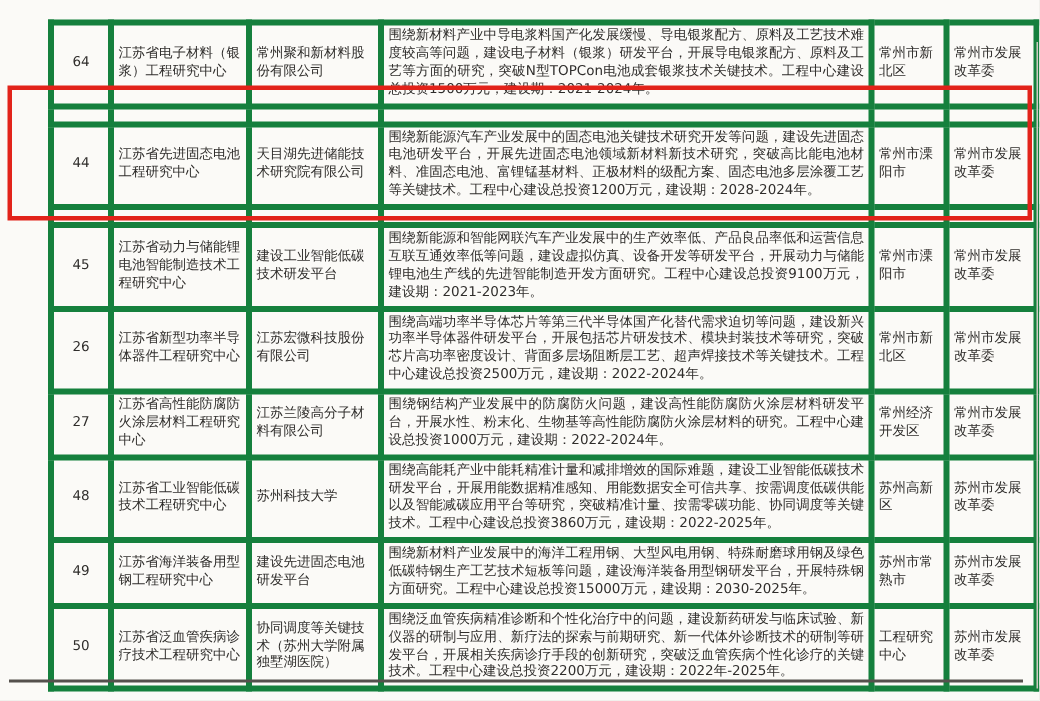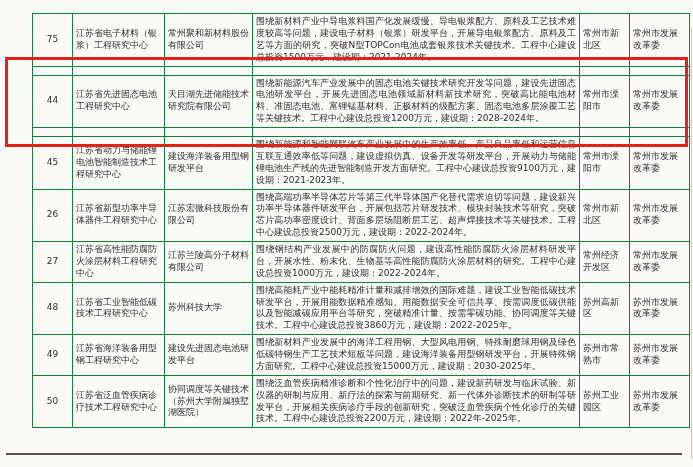--- a/index.html
+++ b/index.html
@@ -10,21 +10,21 @@
     overflow:hidden;
     font-family:"DejaVu Sans",sans-serif;
   }
   table.doc{
     position:absolute;left:32px;top:13px;
     width:657px;
     border-collapse:collapse;
     table-layout:fixed;
   }
   table.doc td{
-    border:1px solid #15803d;
+    border:4px solid #15803d;
     color:#2f2d2b;
     font-size:9px;
     line-height:1.32;
     padding:2px 3px;
     vertical-align:middle;
     word-break:break-all;
   }
   td.c-num{text-align:center;}
   td.c-desc{text-align:justify;padding:3px 4px;}
   tr.spacer td{height:8px;padding:0;}
@@ -55,21 +55,21 @@
     <colgroup>
       <col style="width:40px">
       <col style="width:92px">
       <col style="width:88px">
       <col style="width:327px">
       <col style="width:50px">
       <col style="width:60px">
     </colgroup>
     <tbody>
     <tr>
-      <td class="c-num">75</td>
+      <td class="c-num">64</td>
       <td class="c-center">江苏省电子材料（银浆）工程研究中心</td>
       <td class="c-comp">常州聚和新材料股份有限公司</td>
       <td class="c-desc">围绕新材料产业中导电浆料国产化发展缓慢、导电银浆配方、原料及工艺技术难度较高等问题，建设电子材料（银浆）研发平台，开展导电银浆配方、原料及工艺等方面的研究，突破N型TOPCon电池成套银浆技术关键技术。工程中心建设总投资1500万元，建设期：2021-2024年。</td>
       <td class="c-dist">常州市新北区</td>
       <td class="c-auth">常州市发展改革委</td>
     </tr>
 
     <tr class="spacer">
       <td></td>
           <td></td>
@@ -93,21 +93,21 @@
           <td></td>
       <td></td>
           <td></td>
       <td></td>
           <td></td>
     </tr>
 
     <tr>
       <td class="c-num">45</td>
       <td class="c-center">江苏省动力与储能锂电池智能制造技术工程研究中心</td>
-      <td class="c-comp">建设海洋装备用型钢研发平台</td>
+      <td class="c-comp">建设工业智能低碳技术研发平台</td>
       <td class="c-desc">围绕新能源和智能网联汽车产业发展中的生产效率低、产品良品率低和运营信息互联互通效率低等问题，建设虚拟仿真、设备开发等研发平台，开展动力与储能锂电池生产线的先进智能制造开发方面研究。工程中心建设总投资9100万元，建设期：2021-2023年。</td>
       <td class="c-dist">常州市溧阳市</td>
       <td class="c-auth">常州市发展改革委</td>
     </tr>
 
     <tr>
       <td class="c-num">26</td>
       <td class="c-center">江苏省新型功率半导体器件工程研究中心</td>
       <td class="c-comp">江苏宏微科技股份有限公司</td>
       <td class="c-desc">围绕高端功率半导体芯片等第三代半导体国产化替代需求迫切等问题，建设新兴功率半导体器件研发平台，开展包括芯片研发技术、模块封装技术等研究，突破芯片高功率密度设计、背面多层场阻断层工艺、超声焊接技术等关键技术。工程中心建设总投资2500万元，建设期：2022-2024年。</td>
@@ -140,21 +140,21 @@
       <td class="c-desc">围绕新材料产业发展中的海洋工程用钢、大型风电用钢、特殊耐磨球用钢及绿色低碳特钢生产工艺技术短板等问题，建设海洋装备用型钢研发平台，开展特殊钢方面研究。工程中心建设总投资15000万元，建设期：2030-2025年。</td>
       <td class="c-dist">苏州市常熟市</td>
       <td class="c-auth">苏州市发展改革委</td>
     </tr>
 
     <tr>
       <td class="c-num">50</td>
       <td class="c-center">江苏省泛血管疾病诊疗技术工程研究中心</td>
       <td class="c-comp">协同调度等关键技术（苏州大学附属独墅湖医院）</td>
       <td class="c-desc">围绕泛血管疾病精准诊断和个性化治疗中的问题，建设新药研发与临床试验、新仪器的研制与应用、新疗法的探索与前期研究、新一代体外诊断技术的研制等研发平台，开展相关疾病诊疗手段的创新研究，突破泛血管疾病个性化诊疗的关键技术。工程中心建设总投资2200万元，建设期：2022年-2025年。</td>
-      <td class="c-dist">苏州工业园区</td>
+      <td class="c-dist">工程研究中心</td>
       <td class="c-auth">苏州市发展改革委</td>
     </tr>
   </tbody>
   </table>
 
   <div class="hl-box" style="border-color: rgb(226, 35, 26); top: 57px; height: 83.5px; left: 5px; width: 677px;"></div>
   <div class="bottom-rule"></div>
   <div class="edge-line"></div>
 </div>
 

